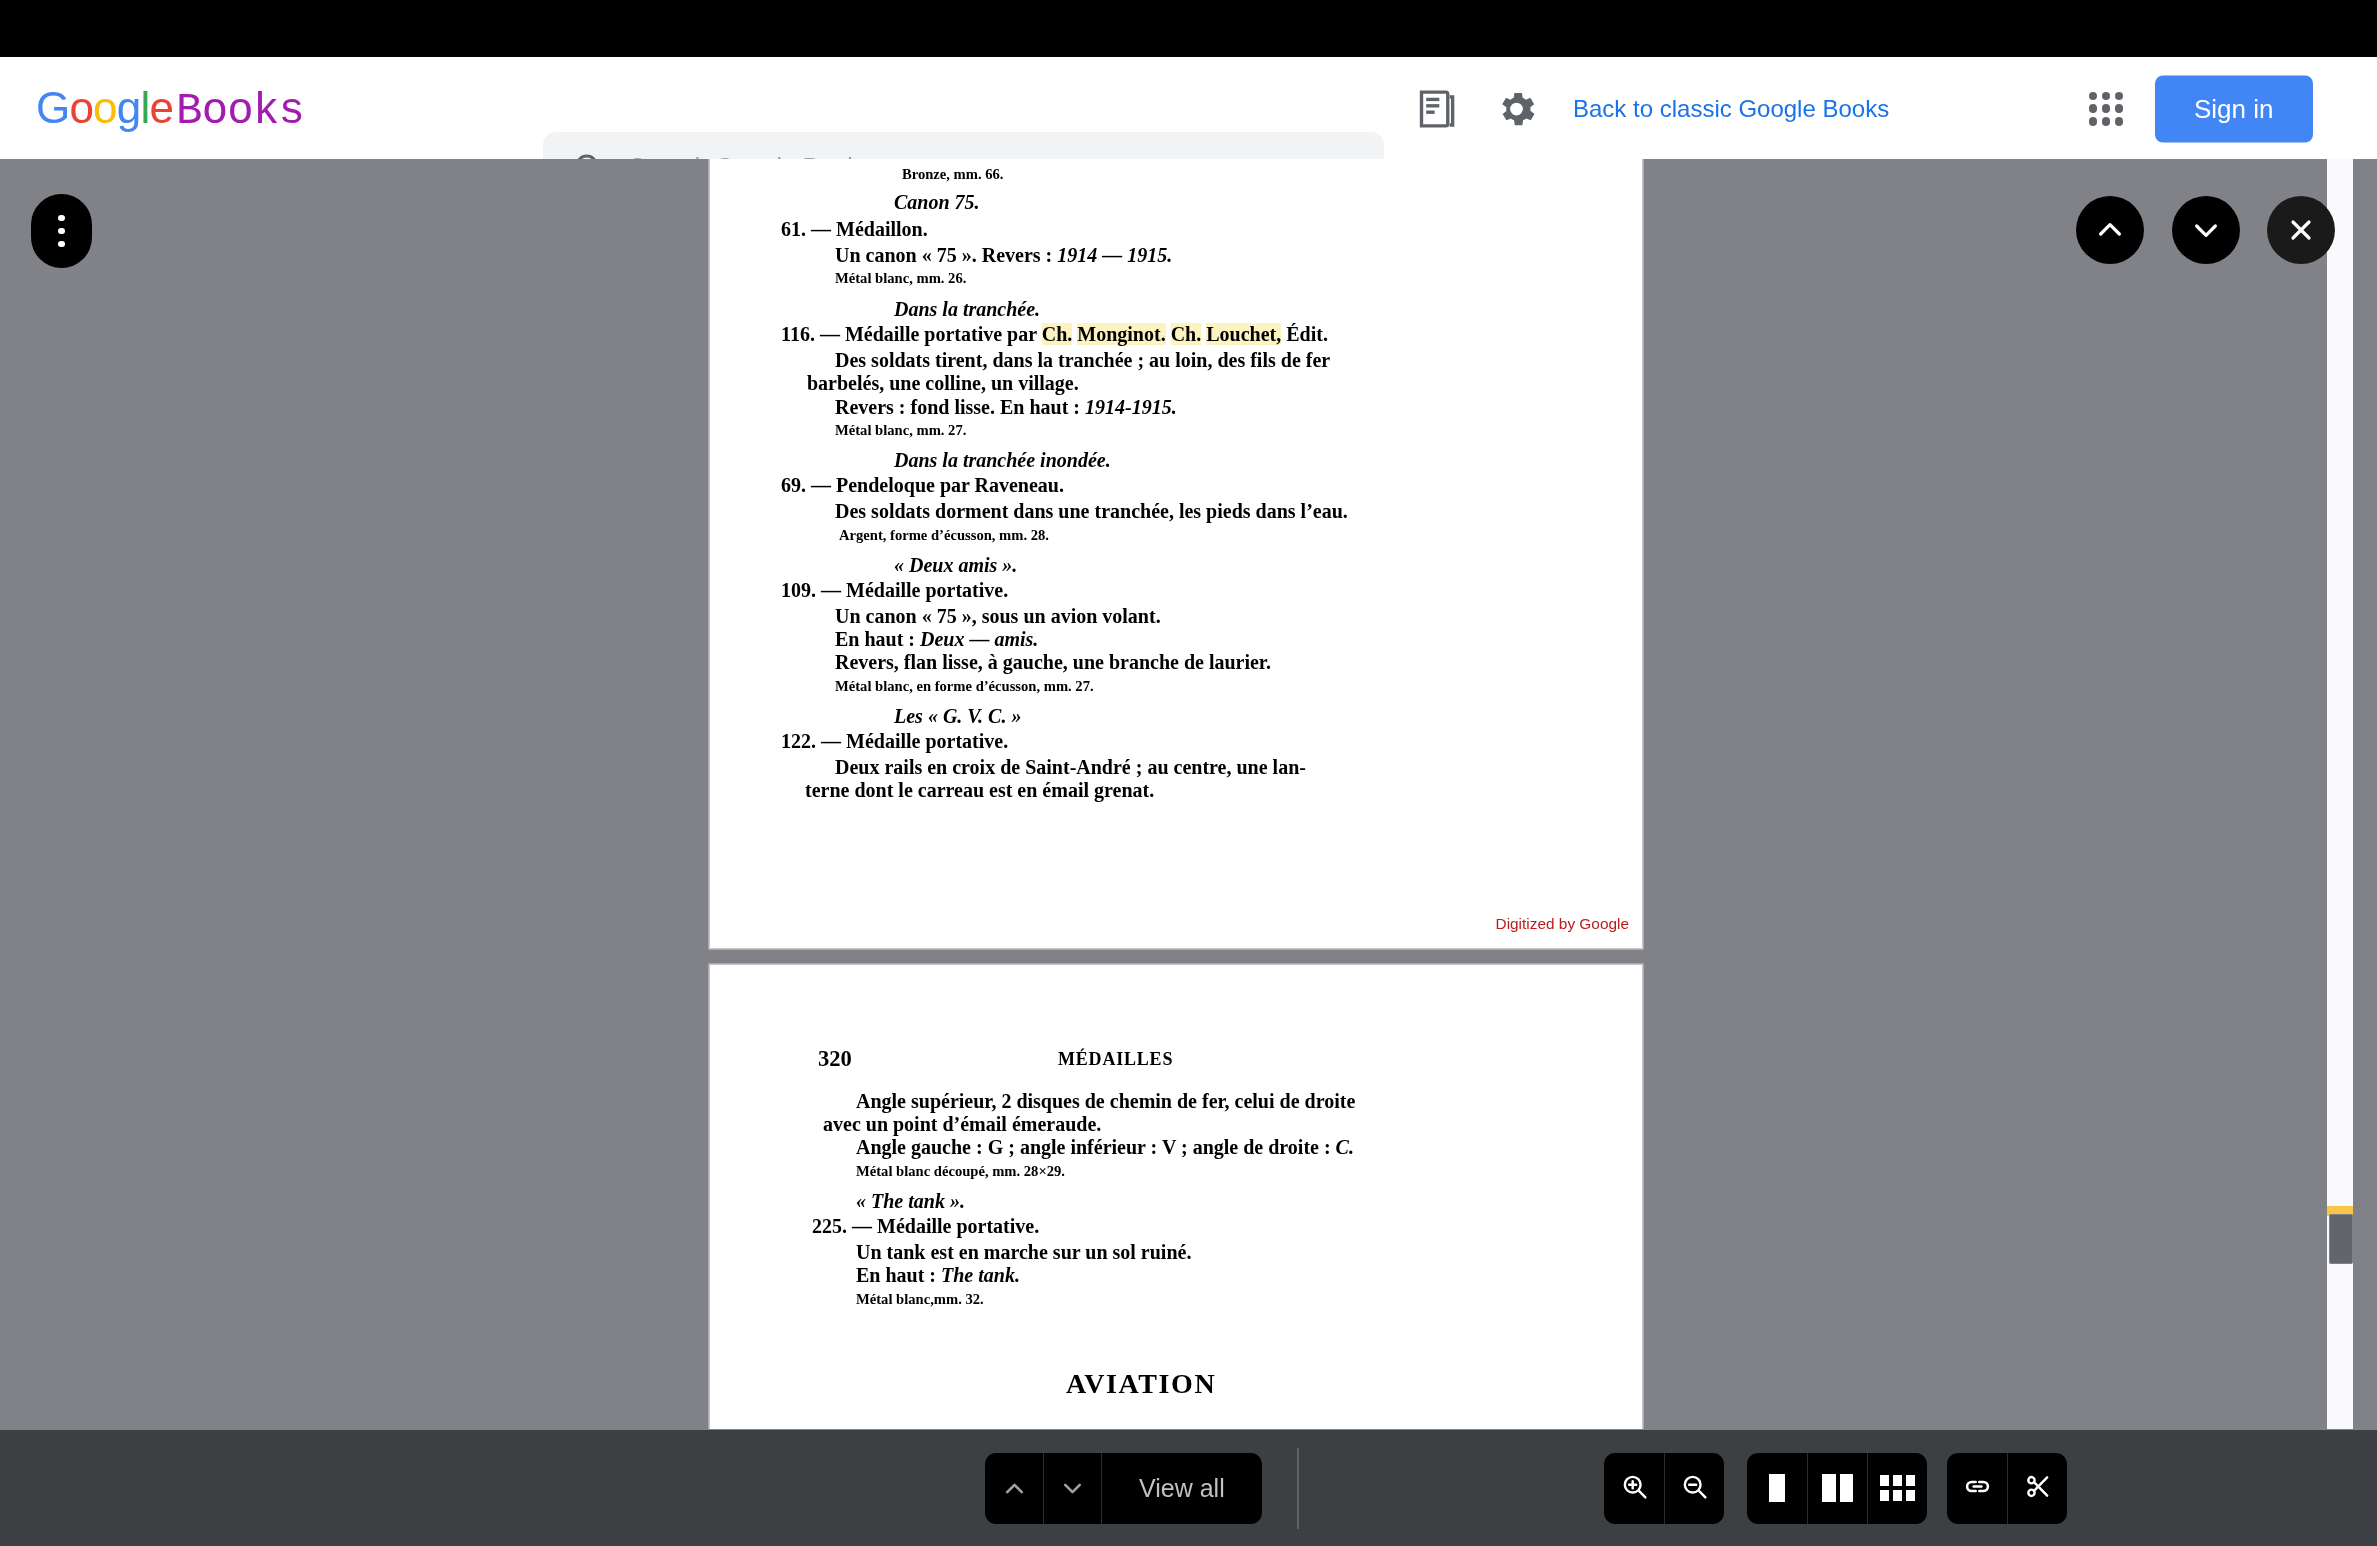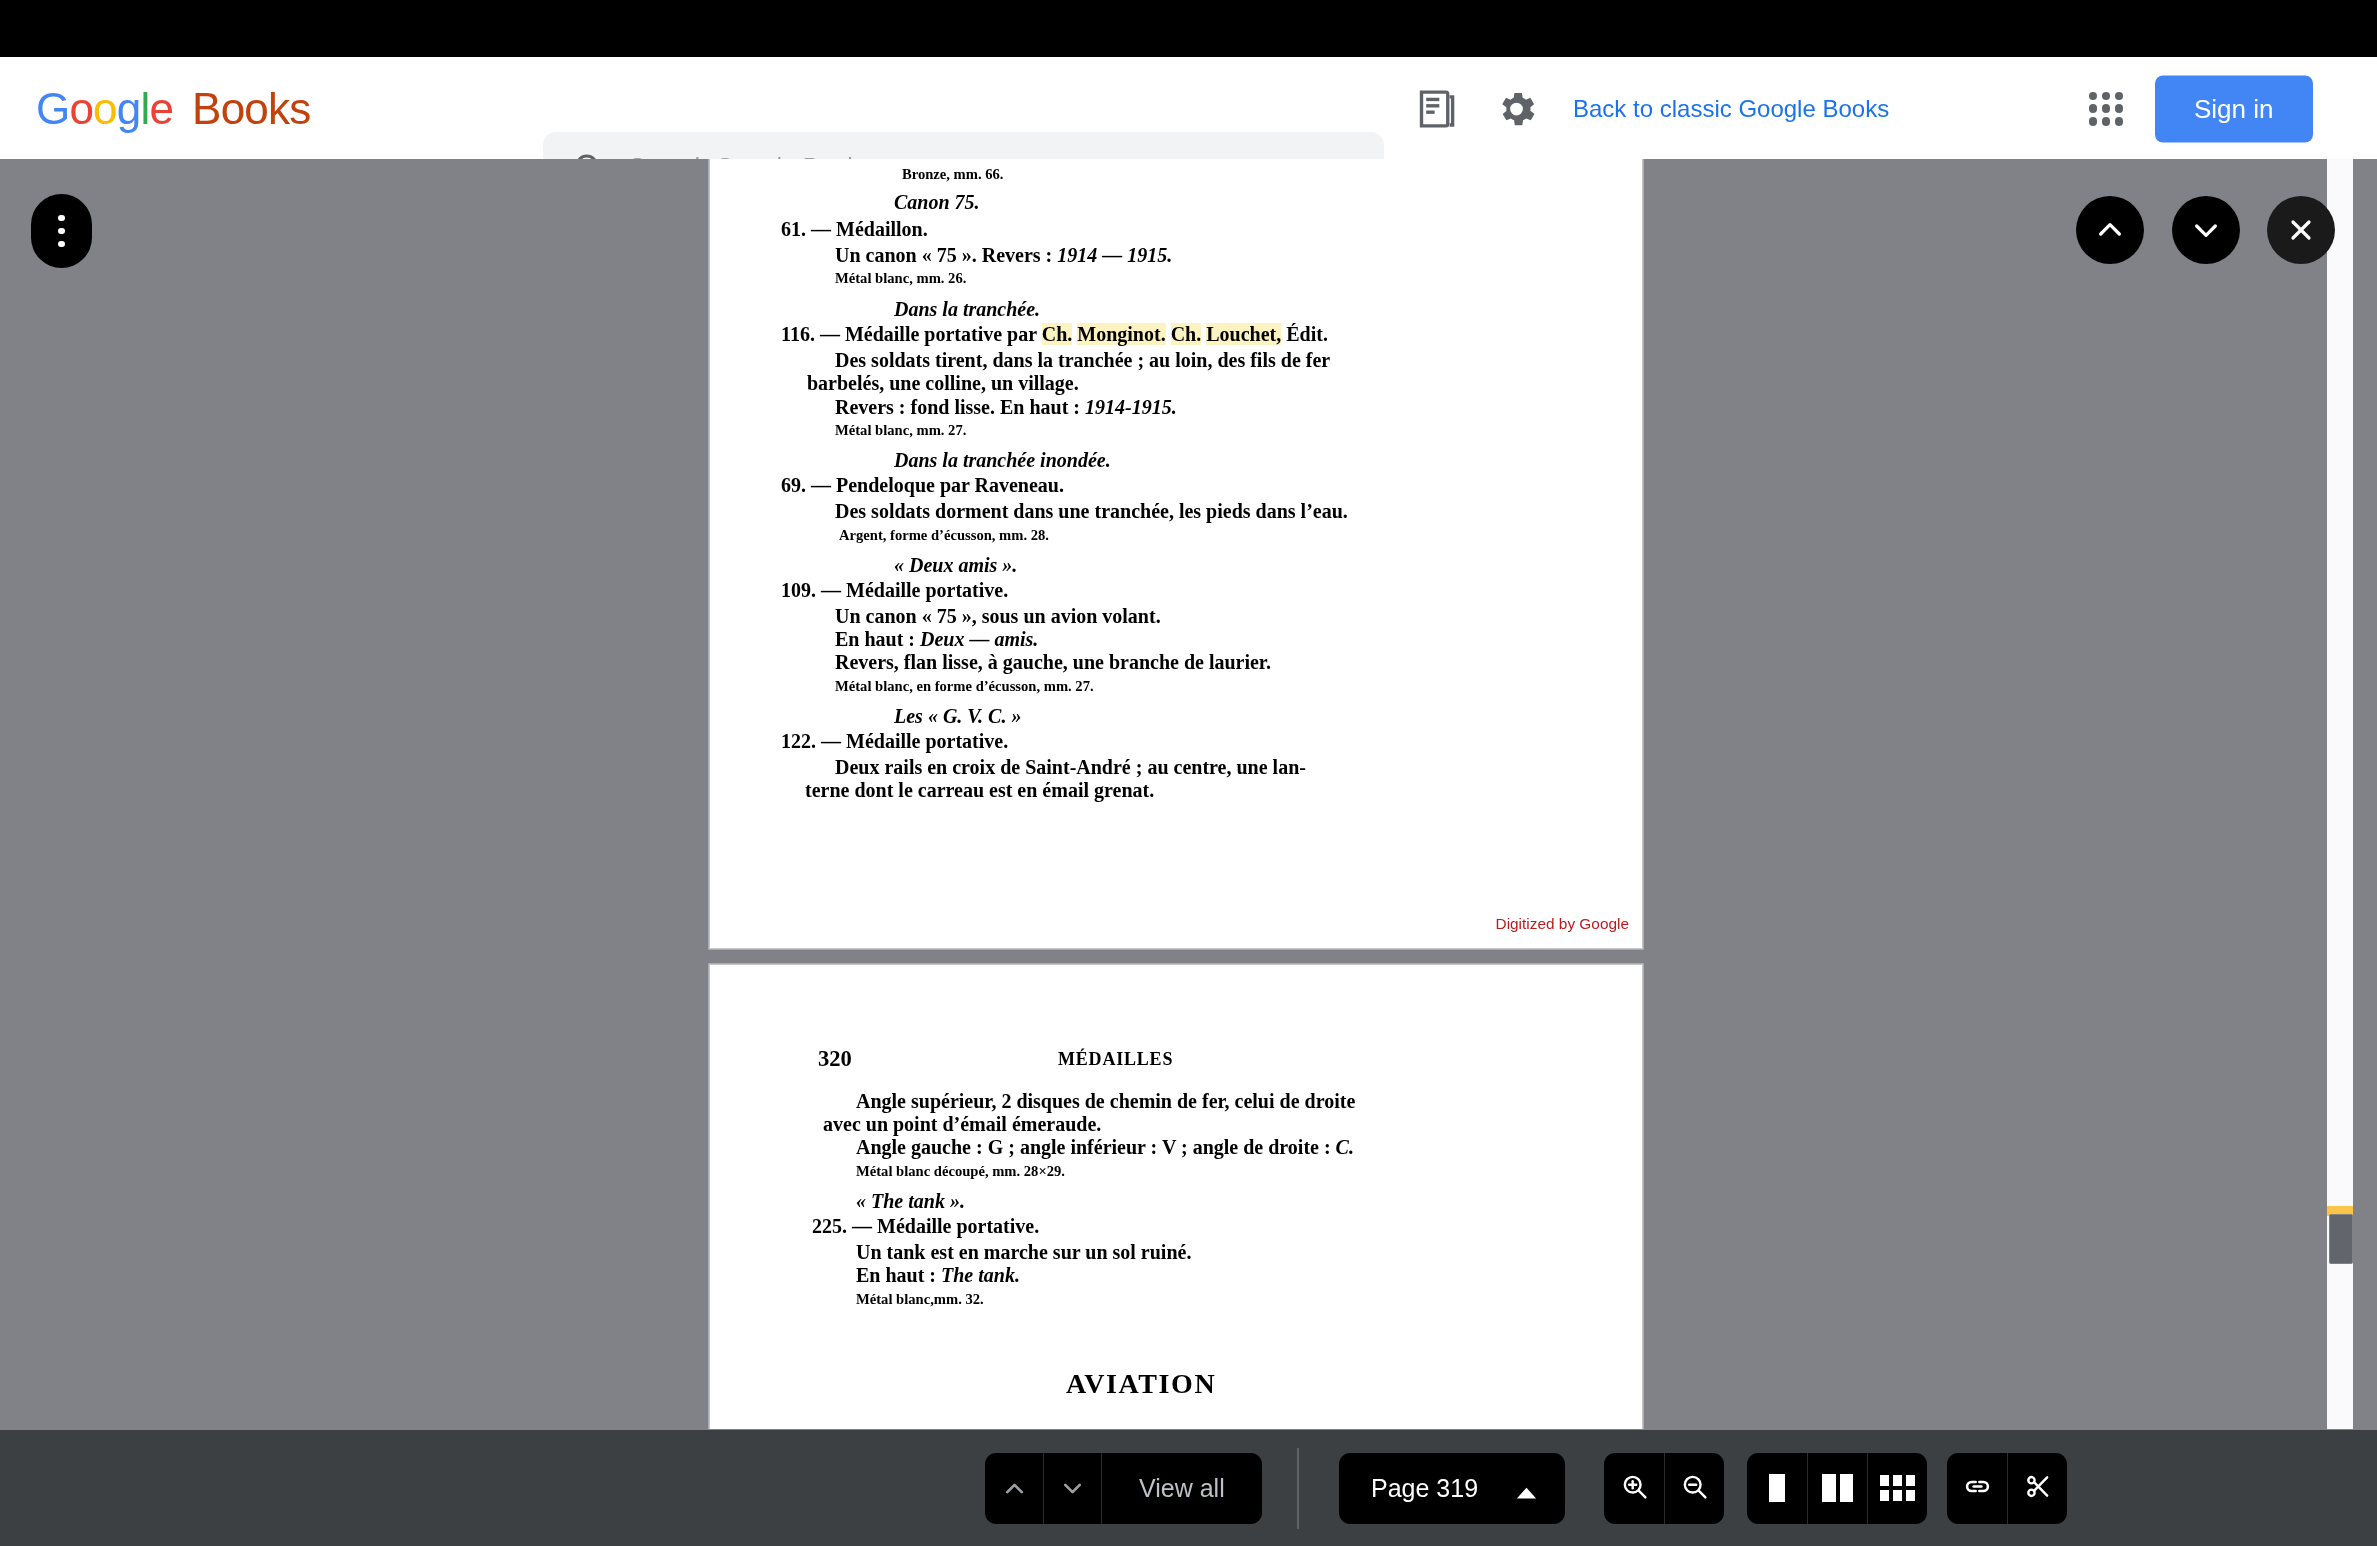--- a/index.html
+++ b/index.html
@@ -31,21 +31,21 @@
     font-size: 44px; font-weight: 400;
     letter-spacing: -0.8px;
     white-space: nowrap;
   }
   .logo-wrap .g1 { color: #4285F4; }
   .logo-wrap .g2 { color: #EA4335; }
   .logo-wrap .g3 { color: #FBBC05; }
   .logo-wrap .g4 { color: #4285F4; }
   .logo-wrap .g5 { color: #34A853; }
   .logo-wrap .g6 { color: #EA4335; }
-  .logo-wrap .books { color: #c2410c; margin-left: 19px; }
+  .logo-wrap .books { color: #a21caf; margin-left: 3px; font-family: Liberation Mono, monospace; }
 
   .searchbar {
     position: absolute; left: 543px; top: 75px;
     width: 841px; height: 71px;
     background: #F1F3F4;
     border-radius: 13px;
     display: flex; align-items: center;
     padding: 0 27.5px;
   }
   .search-icon { width: 36px; height: 36px; flex: 0 0 36px; color: #5F6368; }
@@ -429,30 +429,20 @@
     <div class="cell arrow">
       <svg viewBox="0 0 24 24" fill="none" stroke="#9AA0A6" stroke-width="2.2" stroke-linecap="round" stroke-linejoin="round">
         <polyline points="6,9 12,15 18,9"></polyline>
       </svg>
     </div>
     <div class="cell viewall">View all</div>
   </div>
 
   <div class="vsep"></div>
 
-  <div class="grp page-grp">
-    <div class="cell pagecell">
-      <span>Page 319</span>
-      <span class="caret">
-        <svg viewBox="0 0 24 24" fill="#fff">
-            <polygon points="12,8 20,17 4,17"></polygon>
-          </svg>
-      </span>
-    </div>
-  </div>
 
   <div class="grp zoom-grp">
     <div class="cell">
       <span>
         <svg viewBox="0 0 24 24" fill="none" stroke="#fff" stroke-width="2" stroke-linecap="round">
           <circle cx="10.5" cy="10.5" r="6.5"></circle>
             <line x1="15.5" y1="15.5" x2="21" y2="21"></line>
           <line x1="7.6" y1="10.5" x2="13.4" y2="10.5"></line>
             <line x1="10.5" y1="7.6" x2="10.5" y2="13.4"></line>
         </svg>

